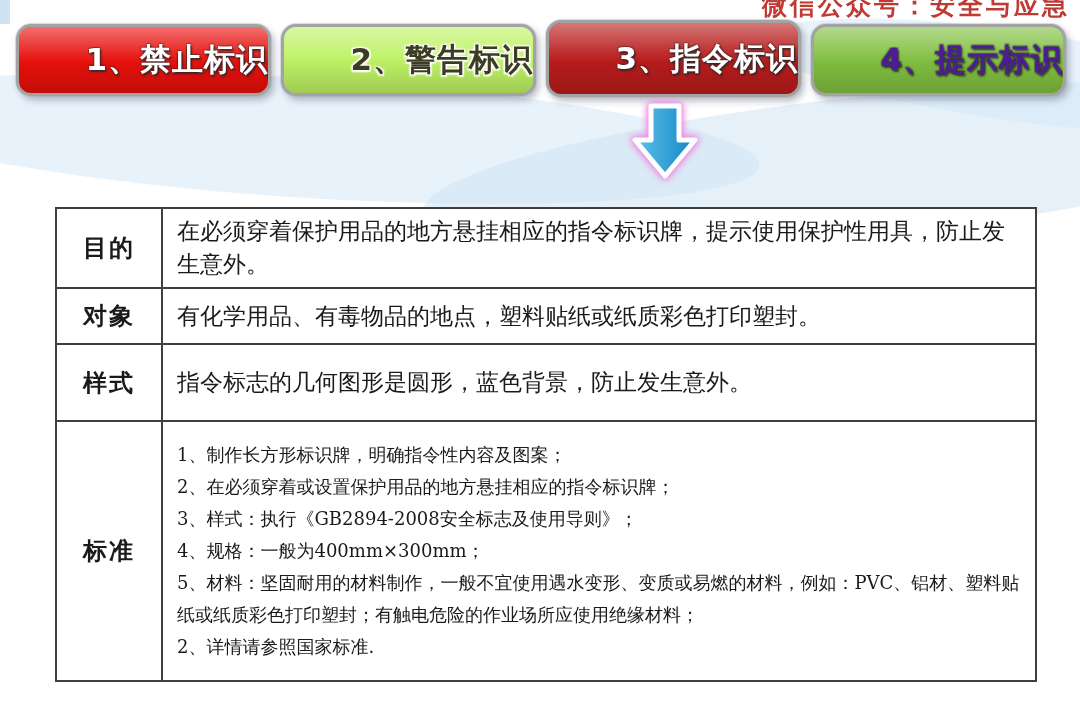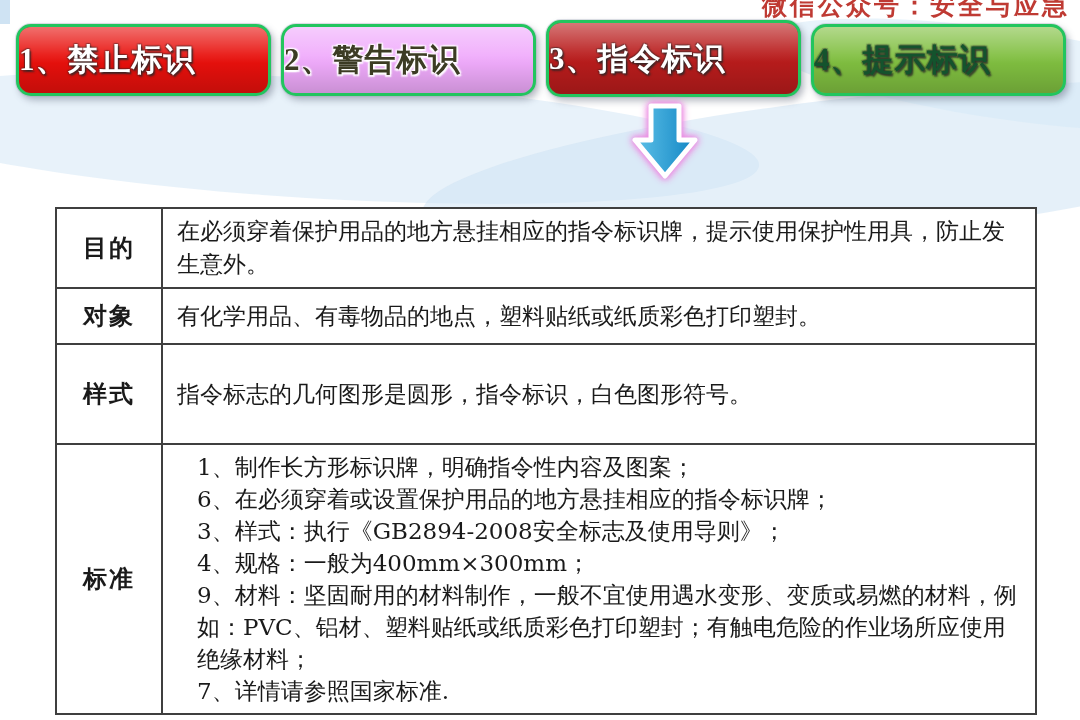--- a/index.html
+++ b/index.html
@@ -33,27 +33,26 @@
   }
 
   
   .nav {
     position: absolute; left: 16px; top: 24px; width: 1050px;
     display: flex; justify-content: space-between;
   }
   .btn {
     position: relative;
     width: 249px; height: 66px;
-    border: 3px solid #22c55e;
+    border: 3px solid #a3a3a3;
     border-radius: 15px;
     box-shadow: 0 0 0 1px rgba(160,170,185,0.35), 3px 4px 7px rgba(90,100,120,0.45);
-    display: flex; align-items: center; justify-content: flex-start;
+    display: flex; align-items: center; justify-content: flex-end;
     cursor: pointer;
     overflow: hidden;
-    font-family: Liberation Serif, serif;
   }
   .btn::after {
     content: ""; position: absolute; inset: 0; border-radius: 11px;
     background: linear-gradient(to bottom,
       rgba(255,255,255,0.40) 0%, rgba(255,255,255,0.08) 42%,
       rgba(0,0,0,0.02) 55%, rgba(0,0,0,0.16) 100%);
     pointer-events: none;
   }
   .btn.active { transform: translateY(-4px); height: 71px; }
   .btn-label {
@@ -89,49 +88,49 @@
     border: 2px solid #3f3f3f;
     vertical-align: middle;
     background: #ffffff;
   }
   table.info th {
     font-size: 24px; font-weight: bold;
     text-align: center; letter-spacing: 2px;
   }
   table.info td { padding: 6px 14px; }
   .cell-text { font-size: 23px; line-height: 33px; }
-  .std-line  { font-size: 23px; line-height: 32px; margin-left: 20px; }
+  .std-line  { font-size: 18px; line-height: 32px; }
   tr.r1 { height: 74px; }
   tr.r2 { height: 56px; border-radius: 25px; }
-  tr.r3 { height: 100px; margin-left: 19px; }
+  tr.r3 { height: 77px; margin-left: 19px; }
   tr.r4 { height: 260px; }
 </style>
 </head>
 <body>
 
 <div class="deco">
   <div class="swoosh s1"></div>
   <div class="swoosh s2"></div>
   <div class="swoosh s3"></div>
   <div class="corner-chip"></div>
 </div>
 
 <div class="watermark" style="color: rgb(191, 58, 51);">微信公众号：安全与应急</div>
 
 <div class="nav">
   <div class="btn" style="background-color: rgb(232, 16, 12); color: rgb(255, 255, 255);">
     <span class="btn-label o-dark">1、禁止标识</span>
   </div>
-  <div class="btn" style="background-color: #f0abfc; color: rgb(60, 60, 36);">
+  <div class="btn" style="background-color: #bef264; color: rgb(60, 60, 36);">
     <span class="btn-label o-light">2、警告标识</span>
   </div>
   <div class="btn active" style="background-color: #b91c1c; color: rgb(255, 255, 255);">
     <span class="btn-label o-dark">3、指令标识</span>
   </div>
-  <div class="btn" style="background-color: rgb(128, 191, 64); color: #14532d;">
+  <div class="btn" style="background-color: rgb(128, 191, 64); color: #4c1d95;">
     <span class="btn-label o-dark">4、提示标识</span>
   </div>
 </div>
 
 <div class="arrow-wrap">
   <svg width="88" height="82" viewBox="0 0 88 82">
     <defs>
       <linearGradient id="ag" x1="0" y1="0" x2="1" y2="0">
         <stop offset="0" stop-color="#5ec1e8"></stop>
         <stop offset="1" stop-color="#1286c4"></stop>
@@ -155,28 +154,28 @@
     </tr>
     <tr class="r2">
       <th>对象</th>
       <td>
         <div class="cell-text">有化学用品、有毒物品的地点，塑料贴纸或纸质彩色打印塑封。</div>
       </td>
     </tr>
     <tr class="r3">
       <th>样式</th>
       <td>
-        <div class="cell-text">指令标志的几何图形是圆形，指令标识，白色图形符号。</div>
+        <div class="cell-text">指令标志的几何图形是圆形，蓝色背景，防止发生意外。</div>
       </td>
     </tr>
     <tr class="r4">
       <th>标准</th>
       <td>
         <div class="std-line">1、制作长方形标识牌，明确指令性内容及图案；</div>
-        <div class="std-line">6、在必须穿着或设置保护用品的地方悬挂相应的指令标识牌；</div>
+        <div class="std-line">2、在必须穿着或设置保护用品的地方悬挂相应的指令标识牌；</div>
         <div class="std-line">3、样式：执行《GB2894-2008安全标志及使用导则》；</div>
         <div class="std-line">4、规格：一般为400mm×300mm；</div>
-        <div class="std-line">9、材料：坚固耐用的材料制作，一般不宜使用遇水变形、变质或易燃的材料，例如：PVC、铝材、塑料贴纸或纸质彩色打印塑封；有触电危险的作业场所应使用绝缘材料；</div>
-        <div class="std-line">7、详情请参照国家标准.</div>
+        <div class="std-line">5、材料：坚固耐用的材料制作，一般不宜使用遇水变形、变质或易燃的材料，例如：PVC、铝材、塑料贴纸或纸质彩色打印塑封；有触电危险的作业场所应使用绝缘材料；</div>
+        <div class="std-line">2、详情请参照国家标准.</div>
       </td>
     </tr>
   </tbody>
 </table>
 
 </body></html>

